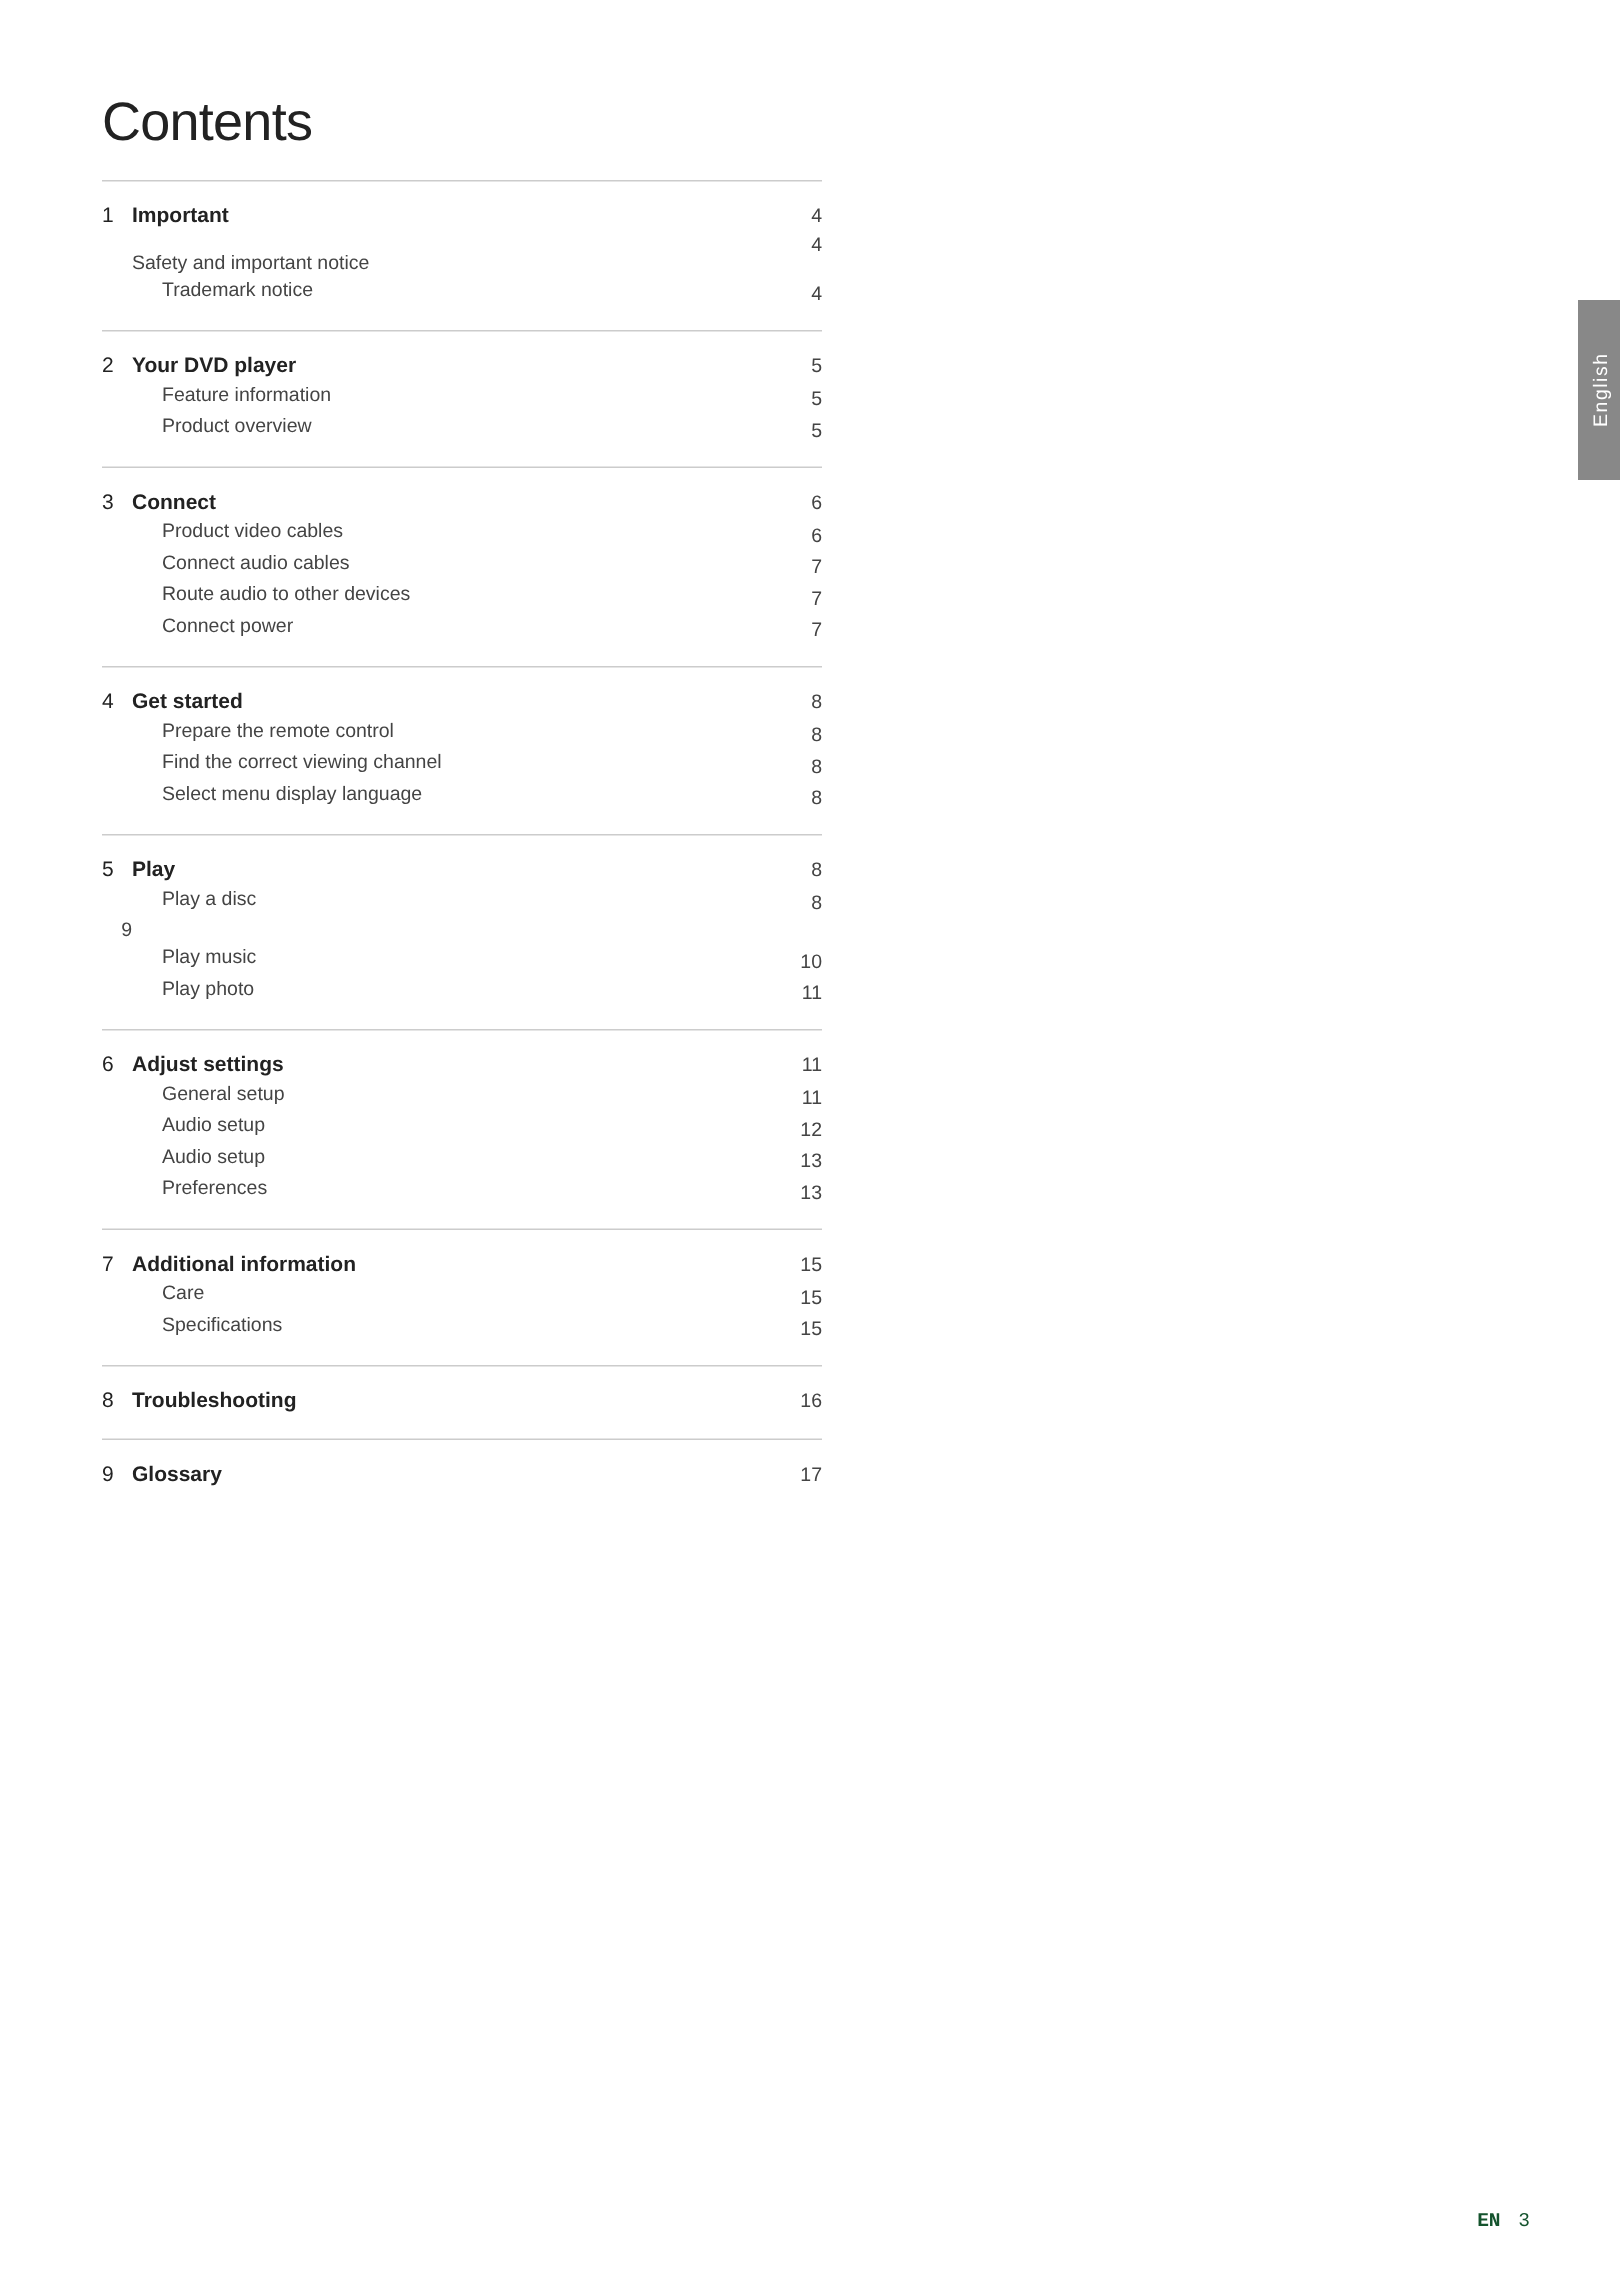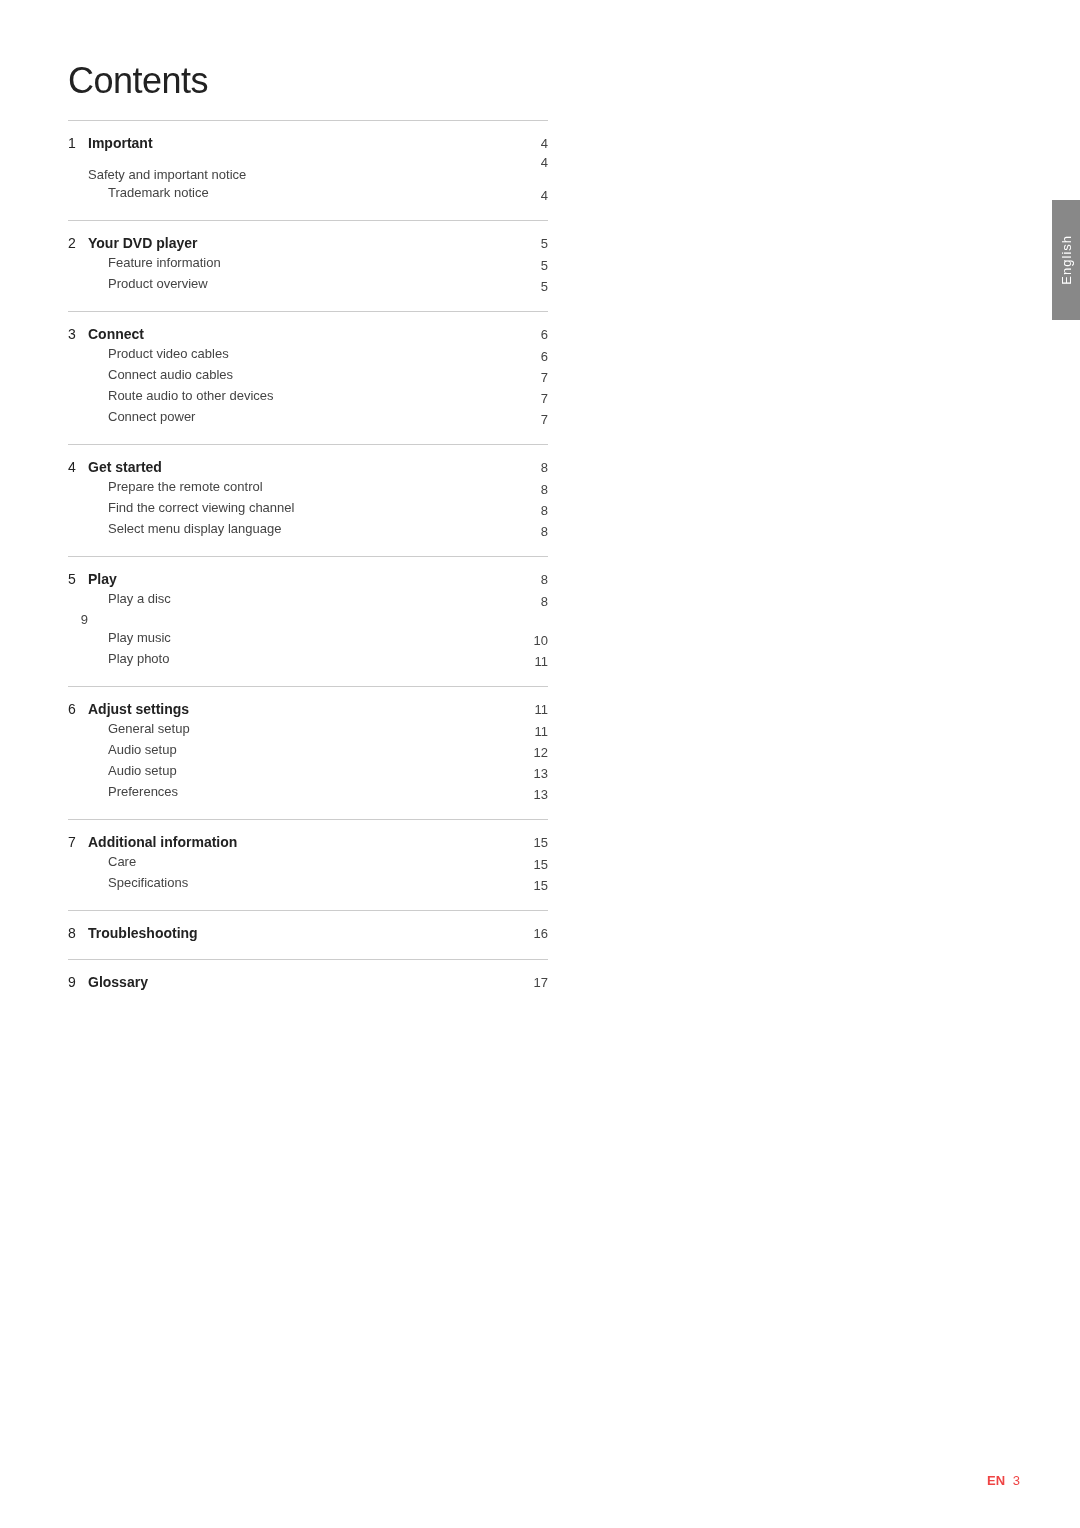--- a/index.html
+++ b/index.html
@@ -119,21 +119,22 @@
       min-width: 20px;
       text-align: right;
     }
 
     
     .footer {
       position: absolute;
       bottom: 40px;
       right: 60px;
       font-size: 13px;
-      color: #ef4444;
+      color: #14532d;
+      font-family: Liberation Mono, monospace;
     }
 
     .footer-en {
       font-weight: bold;
       margin-right: 4px;
     }
   </style>
 </head>
 <body>
 

